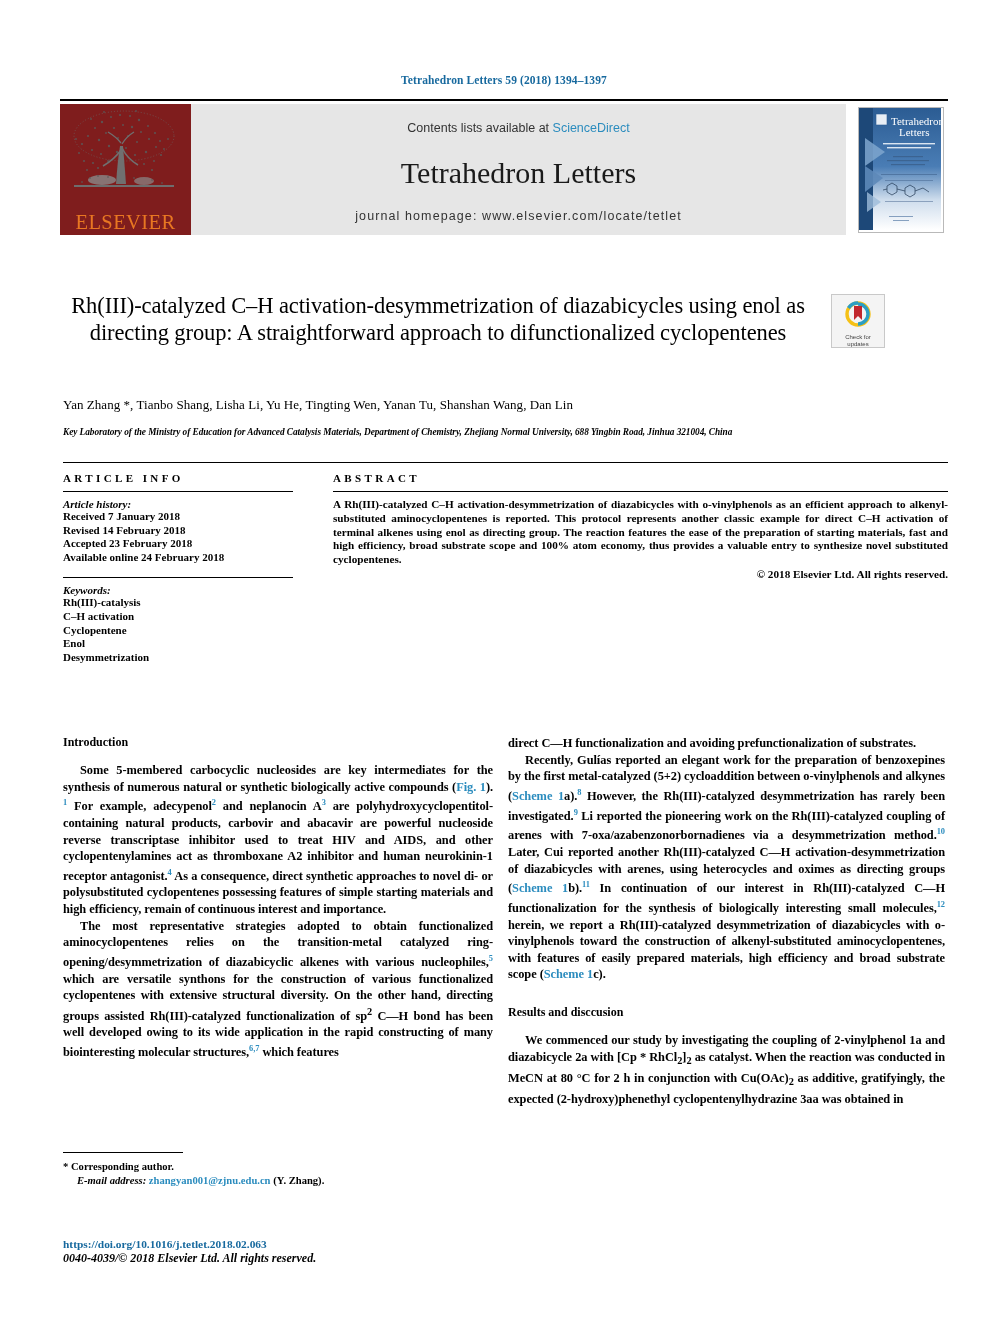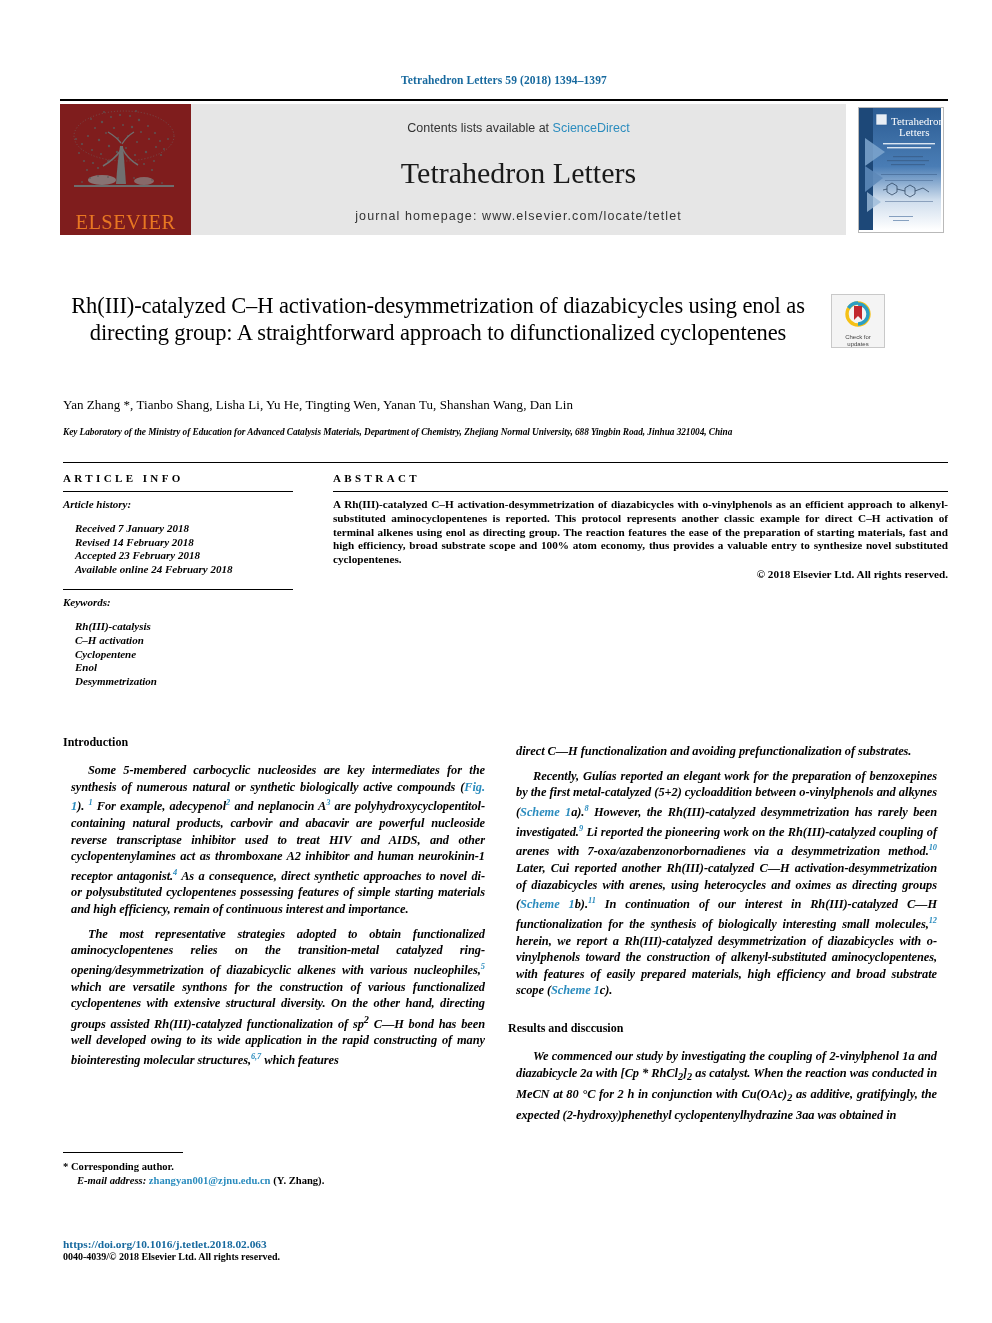--- a/index.html
+++ b/index.html
@@ -198,27 +198,26 @@
     margin: 0 0 7px 0;
   }
   .thin-rule { border-top: 1px solid #000; margin: 0 0 6px 0; }
   .info-label {
     font-style: italic;
     font-weight: bold;
     font-size: 11px;
     margin: 0;
   }
   .info-list {
-    margin: 12px;
+    margin: 0;
     padding: 0;
     list-style: none;
     font-size: 11px;
     line-height: 13.6px;
     font-weight: bold;
-    font-style: italic;
   }
   .kw-block { margin-top: 13px; }
   .kw-rule { border-top: 1px solid #000; margin-bottom: 6px; }
   .abstract-body {
     font-size: 11.2px;
     line-height: 13.8px;
     font-weight: bold;
     text-align: justify;
     margin: 0;
   }
@@ -246,24 +245,23 @@
     font-size: 12px;
     margin: 0 0 12px 0;
   }
   .body-head.spaced { margin-top: 22px; }
   p.bodytext {
     font-family: "Liberation Serif", serif;
     font-size: 12.4px;
     line-height: 16.6px;
     text-align: justify;
     text-justify: inter-word;
-    margin: 8px;
+    margin: 0;
     font-weight: bold;
     letter-spacing: -0.06px;
-    font-style: italic;
   }
   p.bodytext + p.bodytext { text-indent: 17px; }
   p.bodytext.first { text-indent: 17px; }
   p.bodytext.noind { text-indent: 0; }
   .ref { color: #2b8cbe; font-weight: bold; }
   sup.ref { font-size: 8.4px; }
   .xlink { color: #2b8cbe; }
 
   
   .footnote {
@@ -289,23 +287,24 @@
     left: 55px; top: 1238px;
     width: 500px;
   }
   .doi {
     font-size: 11.4px;
     font-weight: bold;
     color: #17699e;
     margin: 0;
   }
   .issn {
-    font-size: 10px;
+    font-size: 12px;
     font-weight: bold;
     margin: 1px 0 0 0;
+    font-style: italic;
   }
 </style>
 </head>
 <body>
 
 <div class="page">
 
   <div class="running-head">Tetrahedron Letters 59 (2018) 1394–1397</div>
 
   <div class="masthead">

